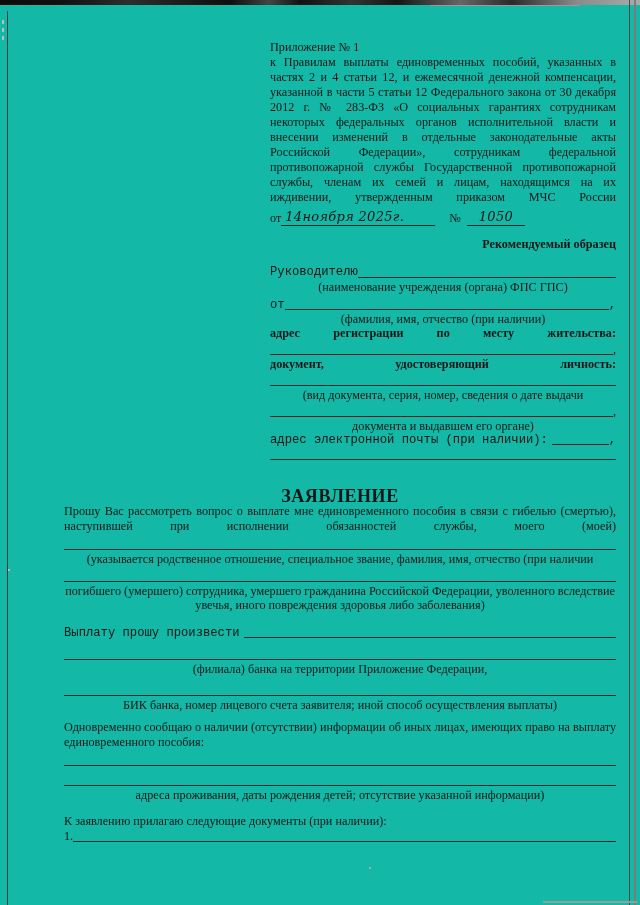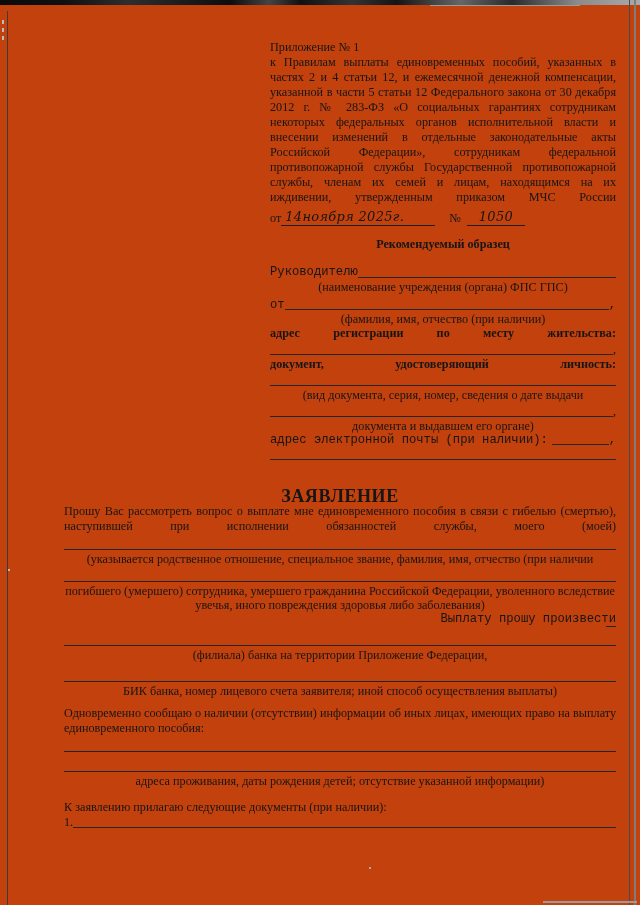--- a/index.html
+++ b/index.html
@@ -1,17 +1,17 @@
 <!DOCTYPE html>
 <html><head>
 <meta charset="utf-8">
 <style>
   html,body { margin:0; padding:0; background:#ffffff; }
   .page {
-    position:relative; width:640px; height:905px; background:#c2410c;
+    position:relative; width:640px; height:905px; background:#14b8a6;
     font-family:"Liberation Serif","DejaVu Serif",serif;
     color:#161616; overflow:hidden;
   }
   
   .top-edge { position:absolute; top:0; left:0; width:640px; height:5px;
     background:linear-gradient(90deg,#0b0b0b 0%,#101010 10%,#2e2e2e 20%,#0d0d0d 36%,#444 42%,#111 47%,#333 55%,#151515 62%,#666 72%,#2a2a2a 80%,#8a8a8a 90%,#aaa 100%); }
   .top-edge2 { position:absolute; top:5px; left:430px; width:150px; height:1px; background:#9a9a9a; }
   .left-edge { position:absolute; left:7px; top:11px; bottom:0; width:1px; background:#3c3c3c; }
   .left-dash { position:absolute; left:2px; top:20px; width:2px; height:22px;
     background:repeating-linear-gradient(#bbb 0 4px, transparent 4px 8px); }
@@ -27,32 +27,32 @@
   .just { text-align:justify; text-align-last:justify; }
   .jpara { text-align:justify; }
 
   .daterow { display:flex; align-items:flex-end; height:21px; }
   .hand { font-style:italic; font-family:"DejaVu Serif",serif; font-size:13px; letter-spacing:.3px;
     transform:rotate(-1.2deg); white-space:nowrap; }
   .u-date { display:inline-block; width:150px; border-bottom:1.2px solid #1e1e1e; padding-left:4px; }
   .u-num  { display:inline-block; width:58px; border-bottom:1.2px solid #1e1e1e; text-align:center; }
   .npfx { margin-left:14px; margin-right:6px; }
 
-  .sample { text-align:center; font-weight:bold; margin:11px 0 13px; }
+  .sample { text-align:right; font-weight:bold; margin:11px 0 13px; }
 
   .frow { display:flex; align-items:flex-end; line-height:14.5px; height:14.5px;font-family:Liberation Mono, monospace; }
   .fl { flex:1; border-bottom:1px solid #262626; margin-bottom:2px; min-width:10px; }
   .gap6 { width:4px; }
   .cap { text-align:center; line-height:14px; }
   .stretchline { text-align:justify; text-align-last:justify; line-height:14.5px;font-weight:bold; }
   .ucomma { display:flex; align-items:flex-end; height:14.5px; }
 
   .stmt-title { text-align:center; font-weight:bold; font-size:18px; letter-spacing:.6px; margin:27px 0 0; }
   .uline-full { border-bottom:1px solid #242424; height:13px; margin-bottom:2px; }
-  .mt2{margin-top:2px;} .mt4{margin-top:4px;} .mt6{margin-top:6px;} .mt8{margin-top:8px;} .mt12{margin-top:12px;} .mt14{flex-direction:column;}
+  .mt2{margin-top:2px;} .mt4{margin-top:4px;} .mt6{margin-top:6px;} .mt8{margin-top:8px;} .mt12{margin-top:12px;} .mt14{margin-top:14px;}
   .numrow { display:flex; align-items:flex-end; height:15px; }
 </style>
 </head>
 <body>
 
 <div class="page">
   <div class="top-edge"></div>
   <div class="top-edge2"></div>
   <div class="left-edge"></div>
   <div class="left-dash"></div>

